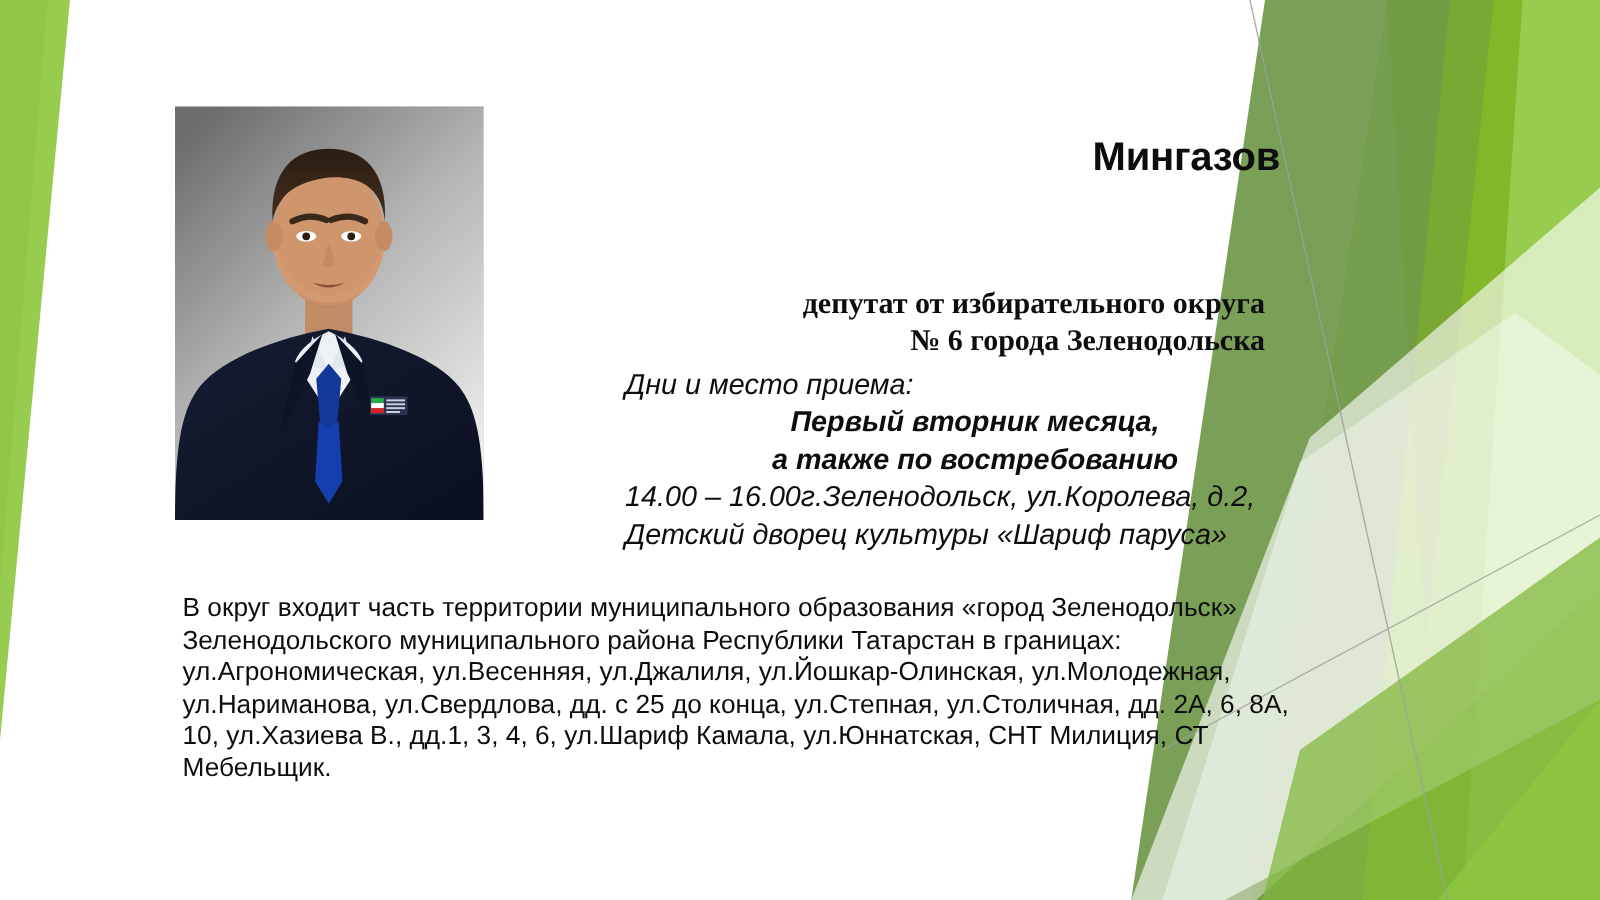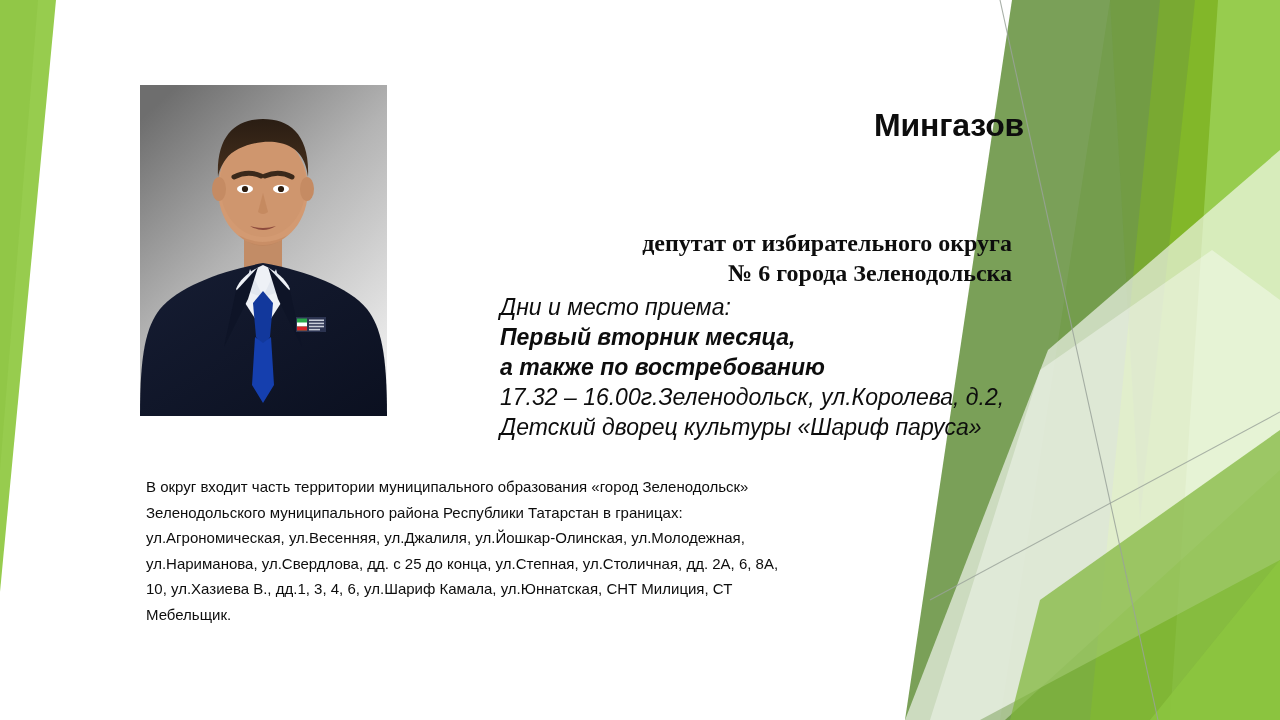--- a/index.html
+++ b/index.html
@@ -38,26 +38,26 @@
     font-weight:bold;font-size:24px;line-height:30px;color:#0d0d0d;
     white-space:nowrap;
   }
 
   
   .reception{
     position:absolute;left:500px;top:292px;width:560px;
     font-size:23px;line-height:30px;color:#0d0d0d;font-style:italic;
   }
   .reception div{white-space:nowrap;}
-  .reception .bold{font-weight:bold;}
+  .reception .bold{font-weight:bold;text-align:center;}
 
   
   .district{
     position:absolute;left:146px;top:474px;width:880px;
-    font-size:15px;line-height:25.5px;color:#0d0d0d;
+    font-size:21px;line-height:25.5px;color:#0d0d0d;
   }
   .district span{display:block;white-space:nowrap;}
 </style>
 </head>
 <body>
 
 <div id="slide">
 
   <svg id="deco" viewBox="0 0 1280 720" preserveAspectRatio="none">
 
@@ -159,21 +159,21 @@
 
   <div class="subtitle-block">
     <div class="subtitle-line">депутат от избирательного округа</div>
     <div class="subtitle-line">№ 6 города Зеленодольска</div>
   </div>
 
   <div class="reception">
     <div>Дни и место приема:</div>
     <div class="bold">Первый вторник месяца,</div>
     <div class="bold">а также по востребованию</div>
-    <div>17.32 – 16.00г.Зеленодольск, ул.Королева, д.2,</div>
+    <div>14.00 – 16.00г.Зеленодольск, ул.Королева, д.2,</div>
     <div> Детский дворец культуры «Шариф паруса»</div>
   </div>
 
   <div class="district">
     <span>В округ входит часть территории муниципального образования «город Зеленодольск»</span>
     <span>Зеленодольского муниципального района Республики Татарстан в границах:</span>
     <span>ул.Агрономическая, ул.Весенняя, ул.Джалиля, ул.Йошкар-Олинская, ул.Молодежная,</span>
     <span>ул.Нариманова, ул.Свердлова, дд. с 25 до конца, ул.Степная, ул.Столичная,  дд. 2А, 6, 8А,</span>
     <span>10, ул.Хазиева В., дд.1, 3, 4, 6, ул.Шариф Камала, ул.Юннатская, СНТ Милиция, СТ</span>
     <span>Мебельщик.</span>

